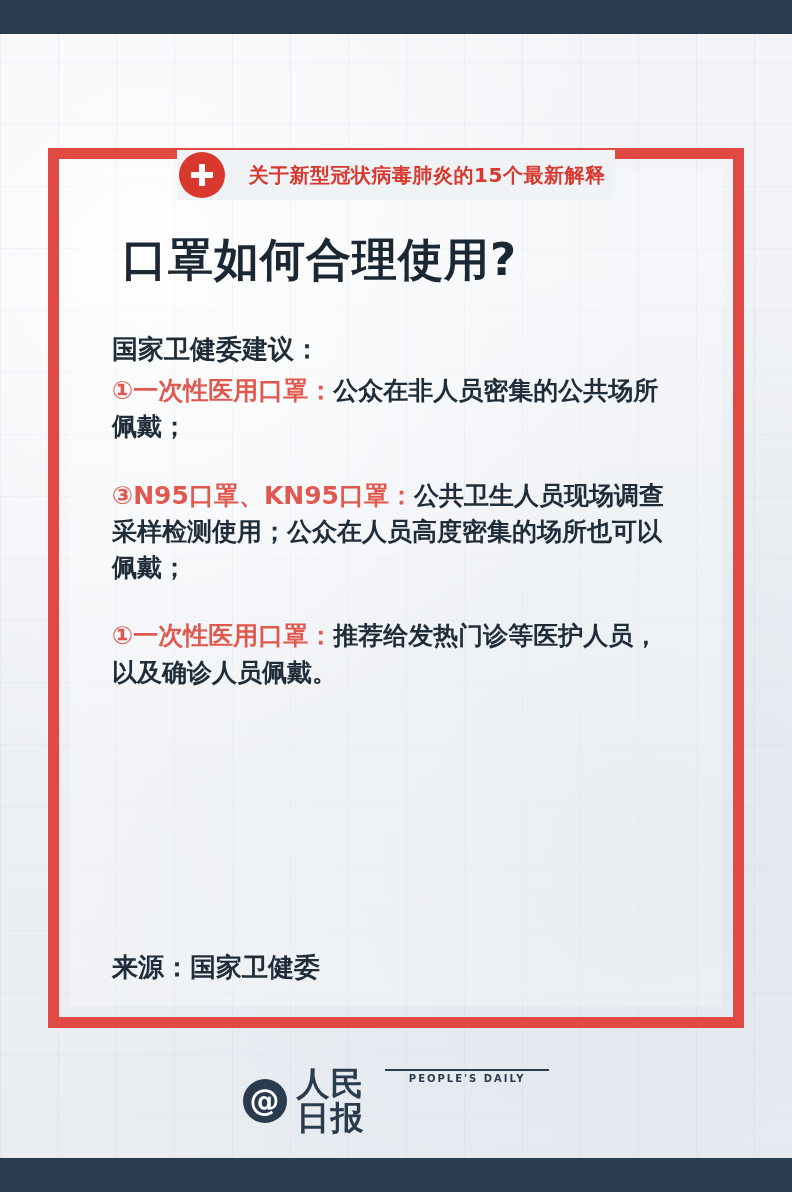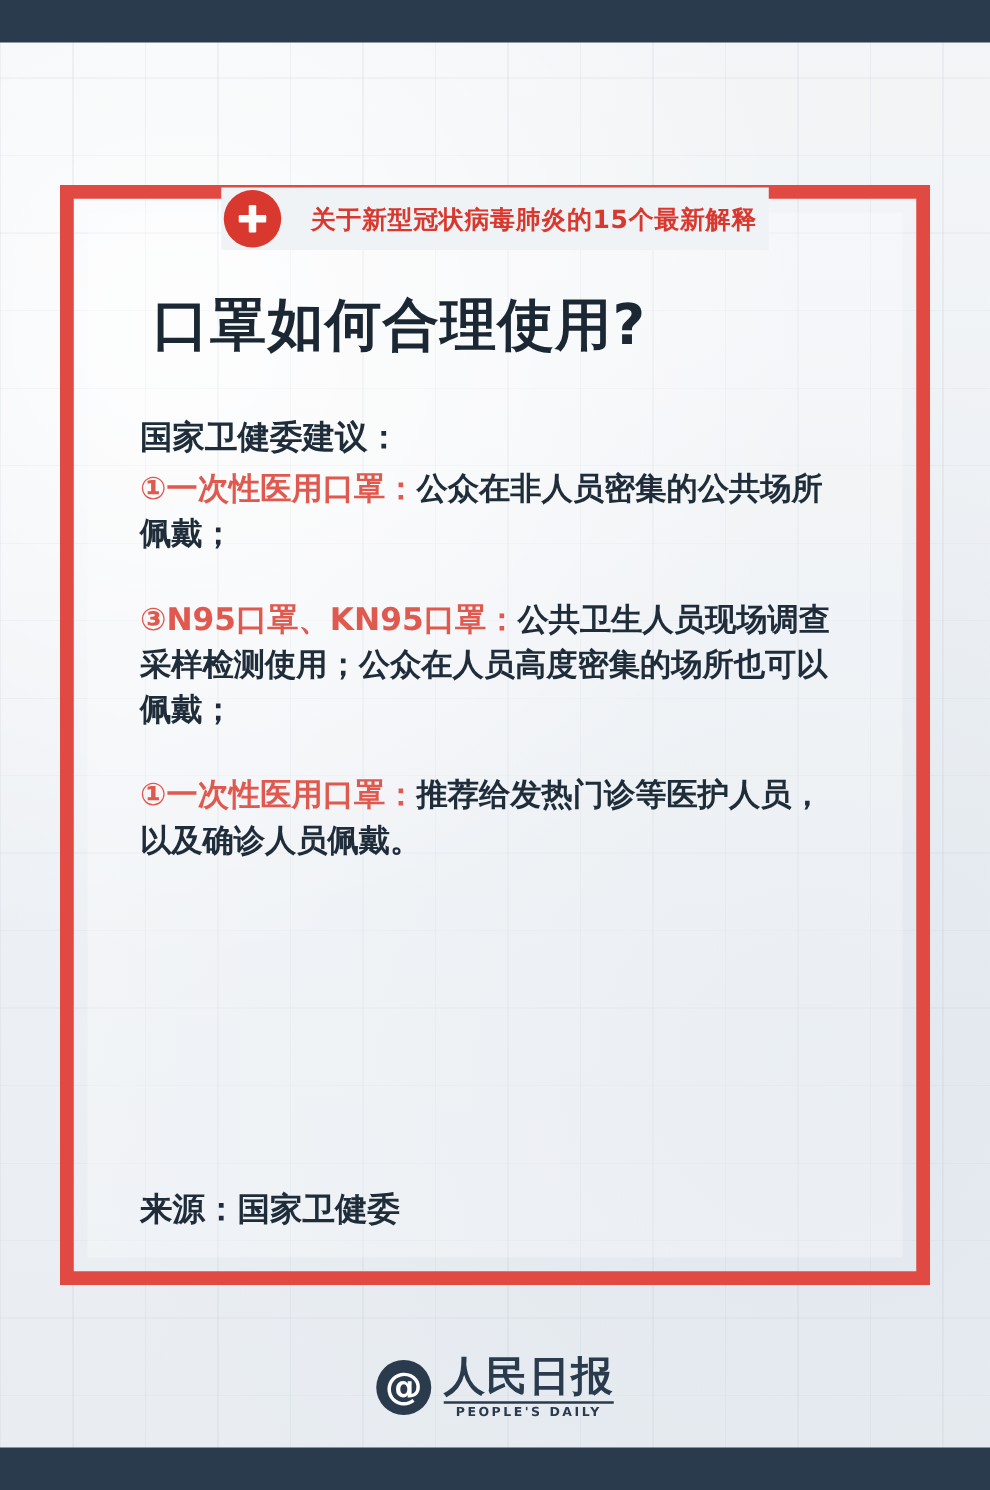--- a/index.html
+++ b/index.html
@@ -186,21 +186,21 @@
     font-family: "DejaVu Sans", sans-serif;
     font-size: 30px;
     font-weight: bold;
     display: flex;
     align-items: center;
     justify-content: center;
     line-height: 1;
   }
   .logo-text {
     display: flex;
-    flex-direction: column;
+    flex-direction: row;
     align-items: flex-start;
     justify-content: center;
   }
   .logo-cn {
     font-family: "DejaVu Sans", sans-serif;
     font-weight: bold;
     font-size: 33px;
     color: #2b3b4e;
     line-height: 1.05;
     letter-spacing: 1px;

